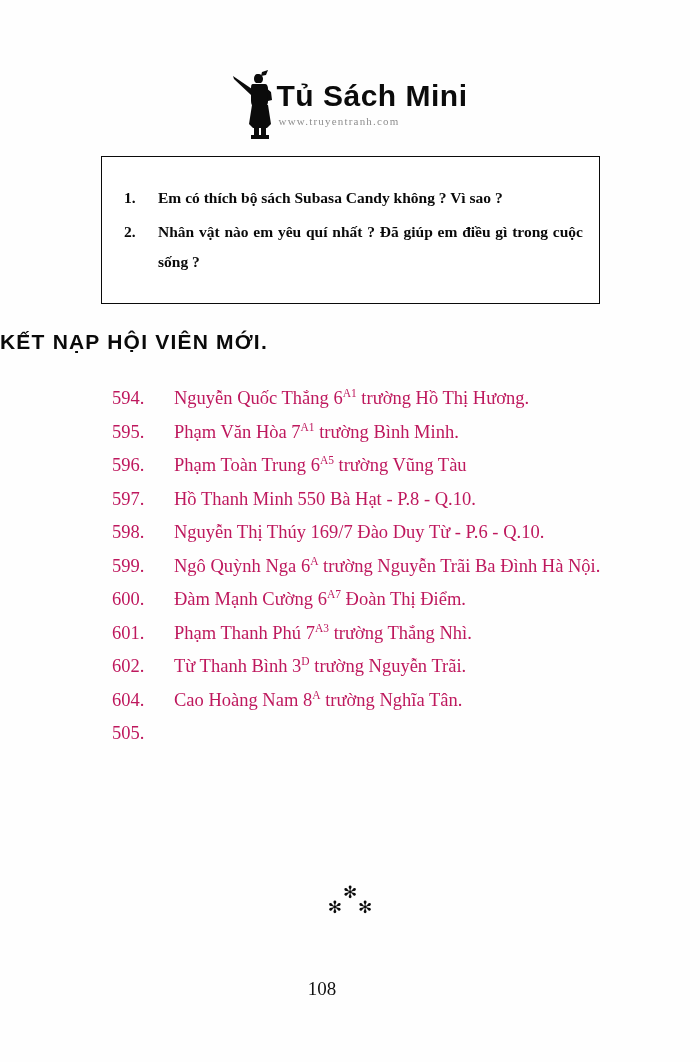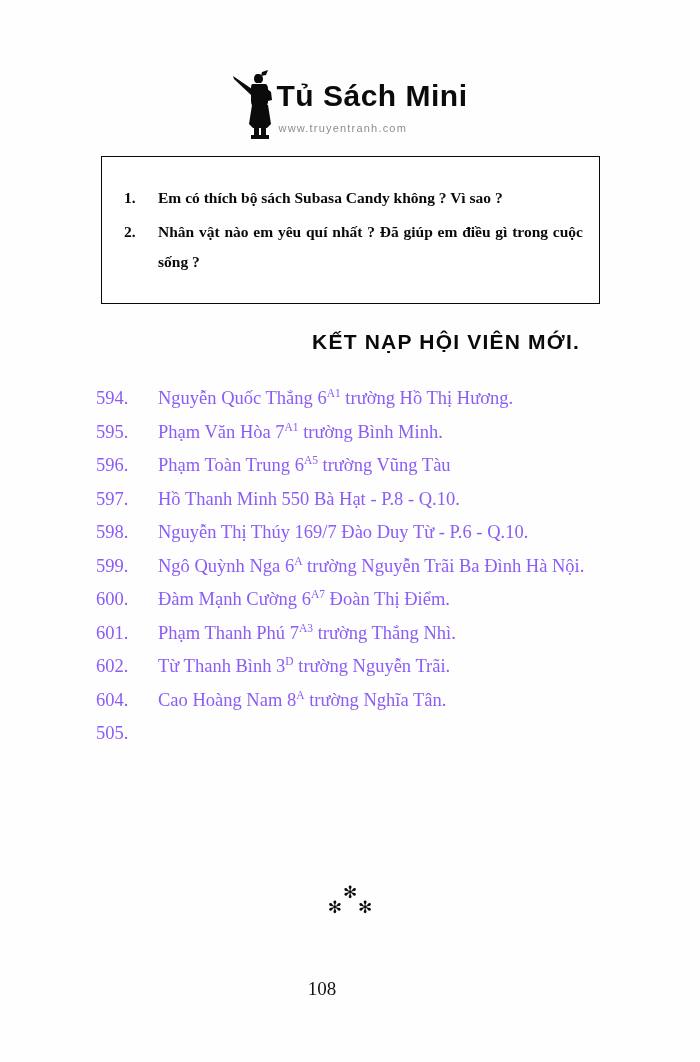--- a/index.html
+++ b/index.html
@@ -58,27 +58,27 @@
   .logo-title {
     font-family: "Liberation Sans", "DejaVu Sans", sans-serif;
     font-weight: bold;
     font-size: 30px;
     line-height: 32px;
     letter-spacing: 0.5px;
     color: #0b0b0b;
     white-space: nowrap;
   }
   .logo-url {
-    font-family: Liberation Sans, sans-serif;
+    font-family: Liberation Serif, serif;
     font-size: 11px;
     line-height: 14px;
     letter-spacing: 1.2px;
     color: #8e8e8e;
     white-space: nowrap;
-    margin-top: 9px;
+    margin-top: 2px;
     margin-left: 2px;
   }
 
   
   .question-box {
     position: absolute;
     left: 101px;
     top: 156px;
     width: 499px;
     height: 148px;
@@ -109,21 +109,21 @@
     text-justify: inter-word;
   }
   .question-item + .question-item { margin-top: 4px; }
 
   
   .section-heading {
     position: absolute;
     top: 330px;
     left: 0;
     width: 580px;
-    text-align: right;
+    text-align: left;
     font-family: "Liberation Sans", "DejaVu Sans", sans-serif;
     font-weight: bold;
     font-size: 21px;
     letter-spacing: 1.2px;
     color: #0a0a0a;
   }
 
   
   .member-list {
     position: absolute;
@@ -132,21 +132,22 @@
     width: 560px;
     margin: 0;
     padding: 0;
     list-style: none;
   }
   .member-row {
     display: flex;
     align-items: flex-start;
     font-size: 18.5px;
     line-height: 33.5px;
-    color: #8b5cf6;
+    color: #be185d;
+    margin-left: 16px;
   }
   .m-num {
     flex: 0 0 62px;
     text-align: left;
     white-space: nowrap;
   }
   .m-text {
     flex: 1 1 auto;
   }
   .m-text sup {

